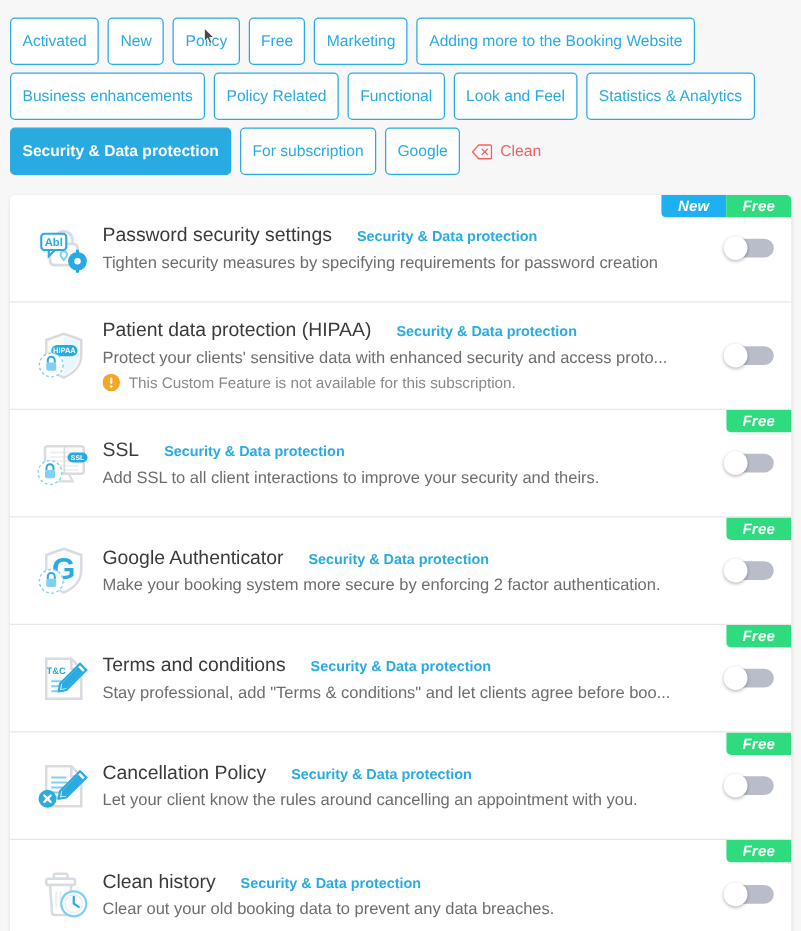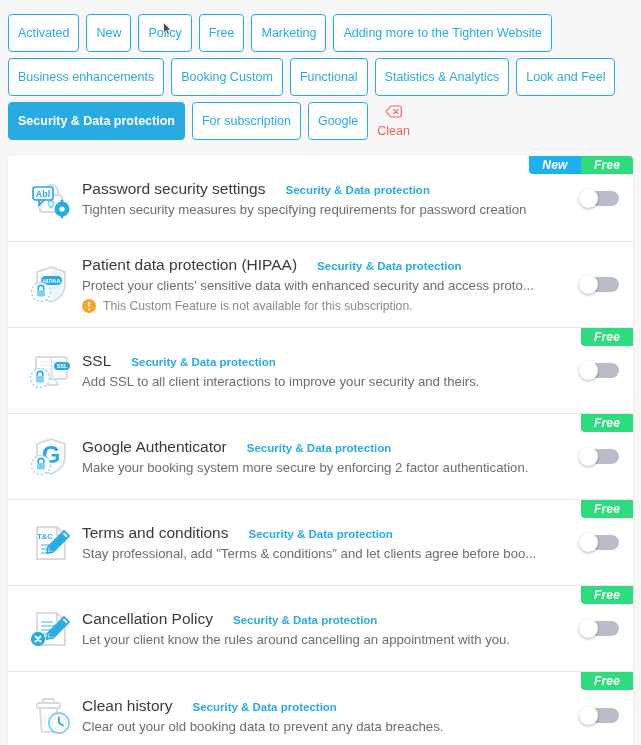--- a/index.html
+++ b/index.html
@@ -42,21 +42,20 @@
   }
   .clean-link {
     display: inline-flex;
     align-items: center;
     gap: 6px;
     color: #f1625e;
     font-size: 12.5px;
     cursor: pointer;
     margin-left: 2px;
     white-space: nowrap;
-    flex-direction: column;
   }
   .clean-icon { display: block; }
 
   
   .cursor {
     position: absolute;
     width: 9px; height: 14px;
     pointer-events: none;
   }
 
@@ -182,26 +181,26 @@
 </style>
 </head>
 <body>
 
 <div class="tagbar" id="tagbar">
     <div class="tag">Activated</div>
     <div class="tag">New</div>
     <div class="tag">Policy</div>
     <div class="tag">Free</div>
     <div class="tag">Marketing</div>
-    <div class="tag">Adding more to the Tighten Website</div>
+    <div class="tag">Adding more to the Booking Website</div>
     <div class="tag">Business enhancements</div>
-    <div class="tag">Booking Custom</div>
+    <div class="tag">Policy Related</div>
     <div class="tag">Functional</div>
+    <div class="tag">Look and Feel</div>
     <div class="tag">Statistics &amp; Analytics</div>
-    <div class="tag">Look and Feel</div>
     <div class="tag active">Security &amp; Data protection</div>
     <div class="tag">For subscription</div>
     <div class="tag">Google</div>
     <div class="clean-link">
       <svg class="clean-icon" width="17" height="13" viewBox="0 0 17 13">
         <path d="M6 1 H15.2 a1 1 0 0 1 1 1 v9 a1 1 0 0 1 -1 1 H6 L1 6.5z" fill="none" stroke="#f1625e" stroke-width="1.1"></path>
         <path d="M8.6 4.3 l4.4 4.4 M13 4.3 l-4.4 4.4" stroke="#f1625e" stroke-width="1.1" stroke-linecap="round"></path>
       </svg>
       <span>Clean</span>
     </div>

